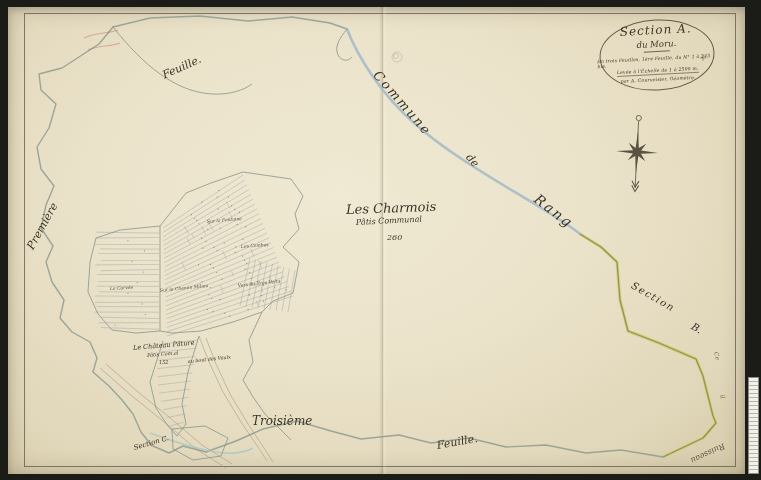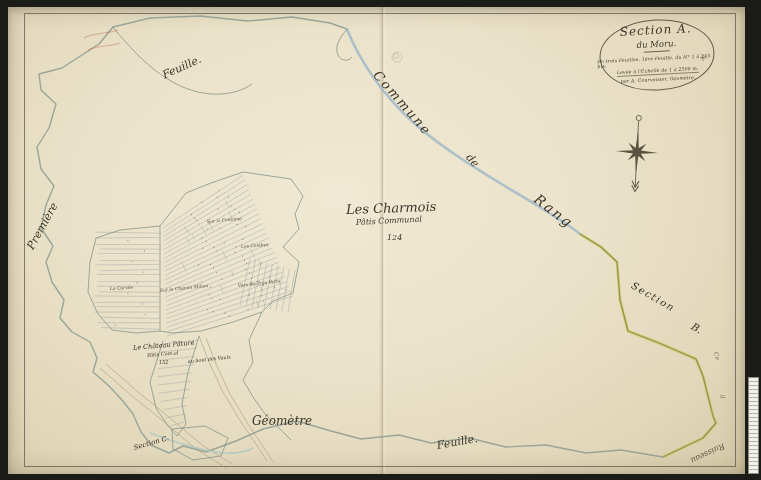--- a/index.html
+++ b/index.html
@@ -266,31 +266,31 @@
   </div>
 
   <div id="labels">
       <div class="lbl" style="left: 163px; top: 70px; font-size: 11px; transform: rotate(-24deg);">Feuille.</div>
       <div class="lbl" style="left: 30px; top: 243px; font-size: 11px; transform: rotate(-61deg);">Première</div>
       <div class="lbl" style="left: 376px; top: 66px; font-size: 13px; transform: rotate(49deg); letter-spacing: 2px;">Commune</div>
       <div class="lbl" style="left: 468px; top: 150px; font-size: 11px; transform: rotate(48deg);">de</div>
       <div class="lbl" style="left: 536px; top: 190px; font-size: 14px; transform: rotate(38deg); letter-spacing: 2px;">Rang</div>
       <div class="lbl" style="left: 346px; top: 203px; font-size: 13px; transform: rotate(-2deg);">Les Charmois</div>
       <div class="lbl" style="left: 356px; top: 219px; font-size: 8px; transform: rotate(-3deg);">Pâtis Communal</div>
-      <div class="lbl" style="left: 387px; top: 234px; font-size: 8px; transform: rotate(0deg);">124</div>
+      <div class="lbl" style="left: 387px; top: 234px; font-size: 8px; transform: rotate(0deg);">260</div>
       <div class="lbl" style="left: 133px; top: 345px; font-size: 6.5px; transform: rotate(-5deg);">Le Château Pâture</div>
       <div class="lbl" style="left: 147px; top: 353px; font-size: 5px; transform: rotate(-5deg);">Pâtis Com.al</div>
       <div class="lbl" style="left: 159px; top: 360px; font-size: 5px; transform: rotate(0deg);">152</div>
       <div class="lbl" style="left: 188px; top: 360px; font-size: 4.8px; transform: rotate(-6deg);">au bout des Vaulx</div>
       <div class="lbl" style="left: 207px; top: 220px; font-size: 4.5px; transform: rotate(-5deg); opacity: 0.85;">Sur la Fontaine</div>
       <div class="lbl" style="left: 241px; top: 245px; font-size: 4.5px; transform: rotate(-4deg); opacity: 0.85;">Les Combes</div>
       <div class="lbl" style="left: 160px; top: 289px; font-size: 4.5px; transform: rotate(-6deg); opacity: 0.85;">Sur le Chemin Milieu</div>
       <div class="lbl" style="left: 238px; top: 284px; font-size: 4.5px; transform: rotate(-6deg); opacity: 0.85;">Vers les Prés Verts</div>
       <div class="lbl" style="left: 110px; top: 287px; font-size: 4.5px; transform: rotate(-3deg); opacity: 0.85;">La Corvée</div>
-      <div class="lbl" style="left: 252px; top: 415px; font-size: 12px; transform: rotate(0deg);">Géomètre</div>
+      <div class="lbl" style="left: 252px; top: 415px; font-size: 12px; transform: rotate(0deg);">Troisième</div>
       <div class="lbl" style="left: 437px; top: 440px; font-size: 11px; transform: rotate(-10deg);">Feuille.</div>
       <div class="lbl" style="left: 134px; top: 445px; font-size: 7px; transform: rotate(-16deg);">Section C.</div>
       <div class="lbl" style="left: 632px; top: 280px; font-size: 10px; transform: rotate(30deg); letter-spacing: 1.5px;">Section</div>
       <div class="lbl" style="left: 692px; top: 321px; font-size: 10px; transform: rotate(30deg);">B.</div>
       <div class="lbl" style="left: 724px; top: 441px; font-size: 8px; transform: rotate(155deg); opacity: 0.8;">Ruisseau</div>
       <div class="lbl" style="left: 716px; top: 349px; font-size: 6px; transform: rotate(75deg); opacity: 0.7;">Ce</div>
       <div class="lbl" style="left: 722px; top: 392px; font-size: 6px; transform: rotate(75deg); opacity: 0.7;">il</div>
     </div>
 
   <div id="sticker"></div>

